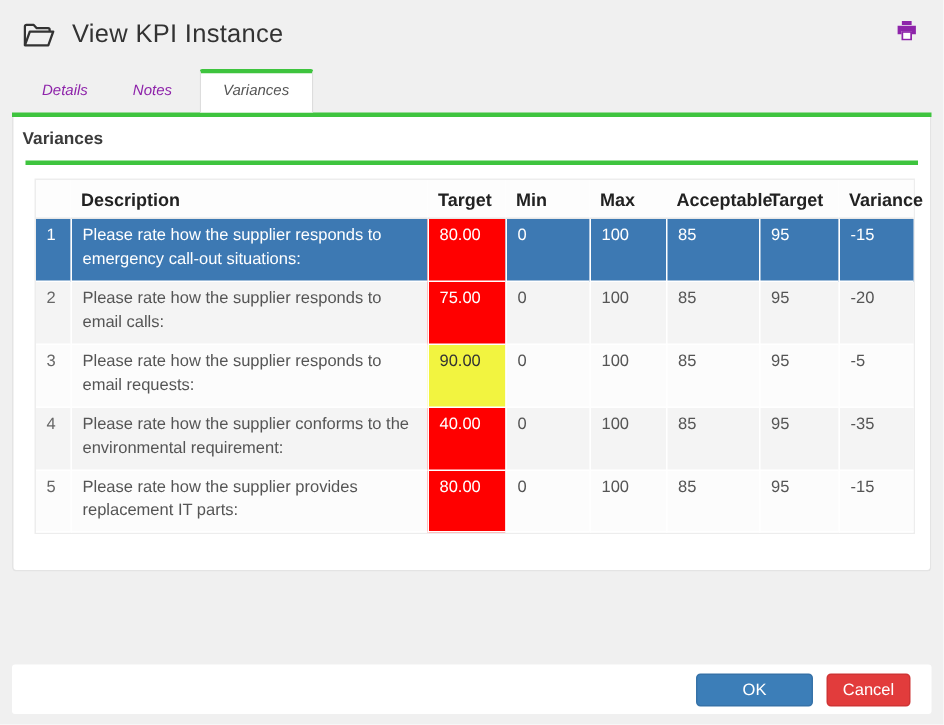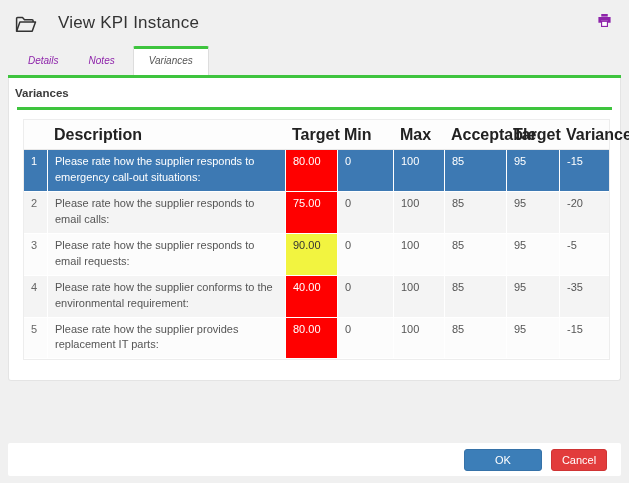--- a/index.html
+++ b/index.html
@@ -3,21 +3,21 @@
 <meta charset="utf-8">
 <style>
   html,body { margin:0; padding:0; }
   body {
     width:629px; height:483px; position:relative; overflow:hidden;
     background:#f0f0f0;
     font-family:"Liberation Sans", sans-serif;
     -webkit-font-smoothing:antialiased;
   }
   
-  .titlebar { display:flex; align-items:center; padding:13px 14px 0 15px;gap:10px; }
+  .titlebar { display:flex; align-items:flex-start; padding:13px 14px 0 15px; }
   .folder-ic { display:inline-flex; margin-top:2px; }
   .win-title { font-size:17px; font-weight:500; color:#333; margin:0 0 0 11px; letter-spacing:.2px; }
   .print-btn {
     position:absolute; top:12px; right:16px;
     background:none; border:none; padding:2px; cursor:pointer; line-height:0;
   }
   
   .tabbar {
     display:flex; align-items:flex-end;
     margin:11px 8px 0 8px; height:31px;
@@ -45,21 +45,21 @@
   .section-heading { font-size:11.5px; font-weight:bold; color:#3b3b3b; padding:9px 6px 8px; }
   .divider { height:3px; background:#3ec43e; margin:0 8px 9px; }
   
   table.kpi {
     border-collapse:separate; border-spacing:0; table-layout:fixed;
     width:585px; margin-left:14px;
     font-size:11px; color:#555;
     border:1px solid #ededed;
   }
   table.kpi th {
-    text-align:left; font-weight:bold; color:#222; font-size:16px;
+    text-align:left; font-weight:bold; color:#222; font-size:12px;
     padding:6px 4px 5px 7px; white-space:nowrap; overflow:visible;
     background:#fdfdfd; border-bottom:1px solid #e8e8e8;
   }
   table.kpi td {
     padding:4px 7px 5px; vertical-align:top; line-height:1.45;
     border-left:1px solid #fff; border-bottom:1px solid #fff;
     overflow:hidden;
   }
   table.kpi td:first-child { border-left:none; color:#666; }
   table.kpi tbody tr { height:38px; }

